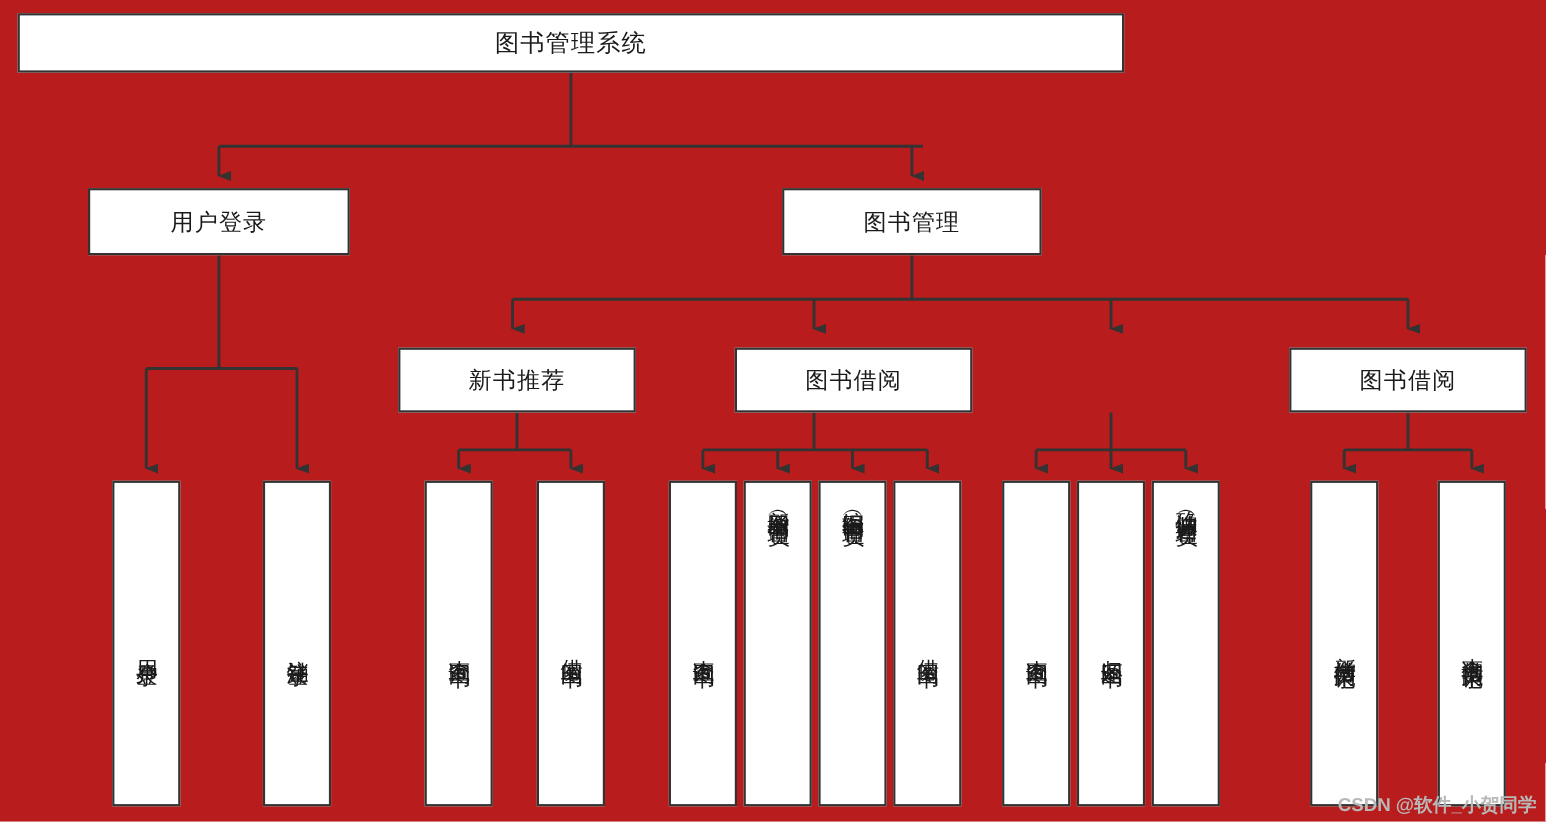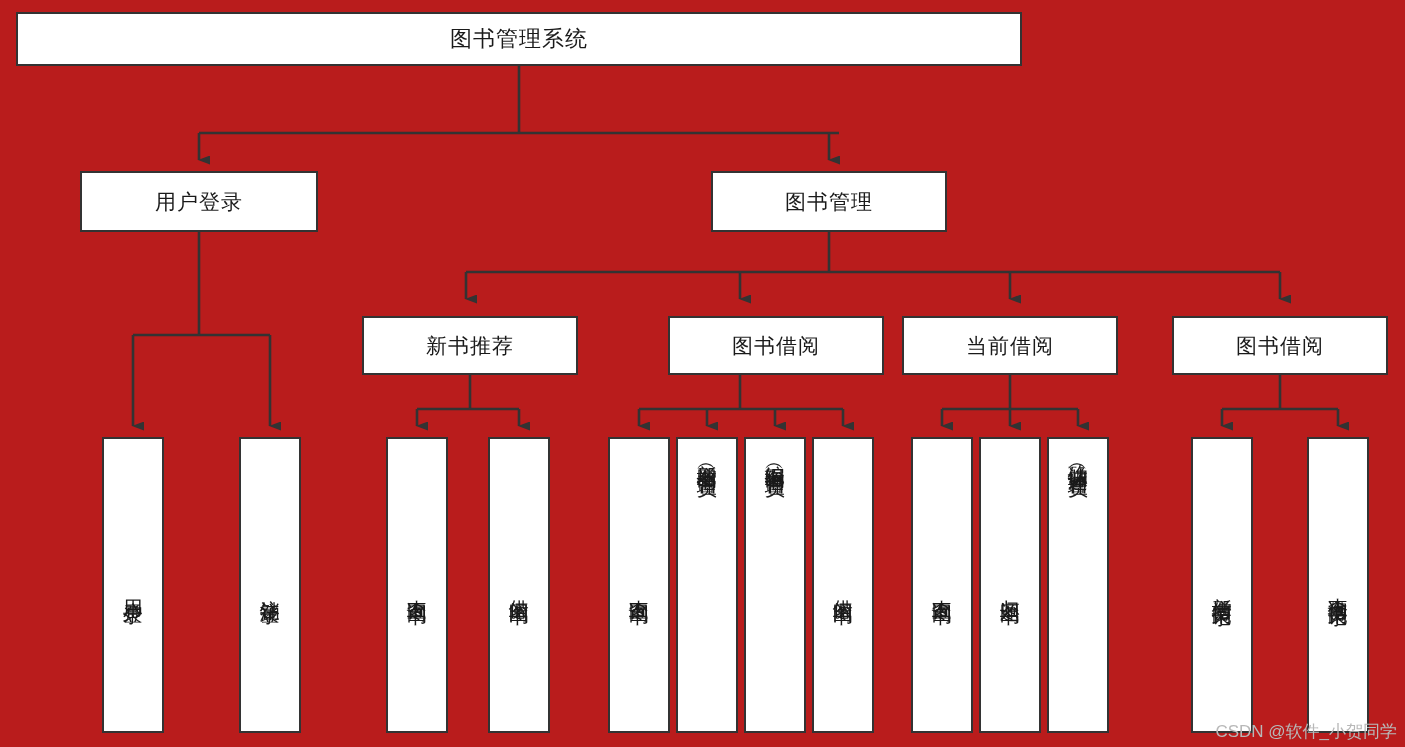--- a/index.html
+++ b/index.html
@@ -70,20 +70,21 @@
     padding-top: 4px;
   }
   .watermark {
     position: absolute;
     right: 8px;
     bottom: 4px;
     font-size: 17px;
     color: #b8b8b8;
     white-space: nowrap;
     z-index: 3;
+    font-weight: bold;
   }
 </style>
 </head>
 <body>
 
 <div id="canvas">
 
   <svg class="wires" viewBox="0 0 1405 747">
     <defs>
       <marker id="arr" markerWidth="10" markerHeight="12" refX="4.5" refY="11" orient="auto" markerUnits="userSpaceOnUse">
@@ -134,21 +135,20 @@
     </g>
   </svg>
 
   <div class="node h root" style="left:16px; top:12px; width:1006px; height:54px;">图书管理系统</div>
 
   <div class="node h" style="left:80px; top:171px; width:238px; height:61px;">用户登录</div>
   <div class="node h" style="left:362px; top:316px; width:216px; height:59px;">新书推荐</div>
 
   <div class="node h" style="left:711px; top:171px; width:236px; height:61px;">图书管理</div>
   <div class="node h" style="left:668px; top:316px; width:216px; height:59px;">图书借阅</div>
-  <div class="node h" style="left:902px; top:316px; width:216px; height:59px;">当前借阅</div>
   <div class="node h" style="left:1172px; top:316px; width:216px; height:59px;">图书借阅</div>
 
   <div class="node v" style="left:102px; top:437px; width:62px; height:296px;">
     <div class="vwrap">
       <span class="vtext">用户登录</span>
     </div>
   </div>
   <div class="node v" style="left:239px; top:437px; width:62px; height:296px;">
     <div class="vwrap">
       <span class="vtext">注销登录</span>

